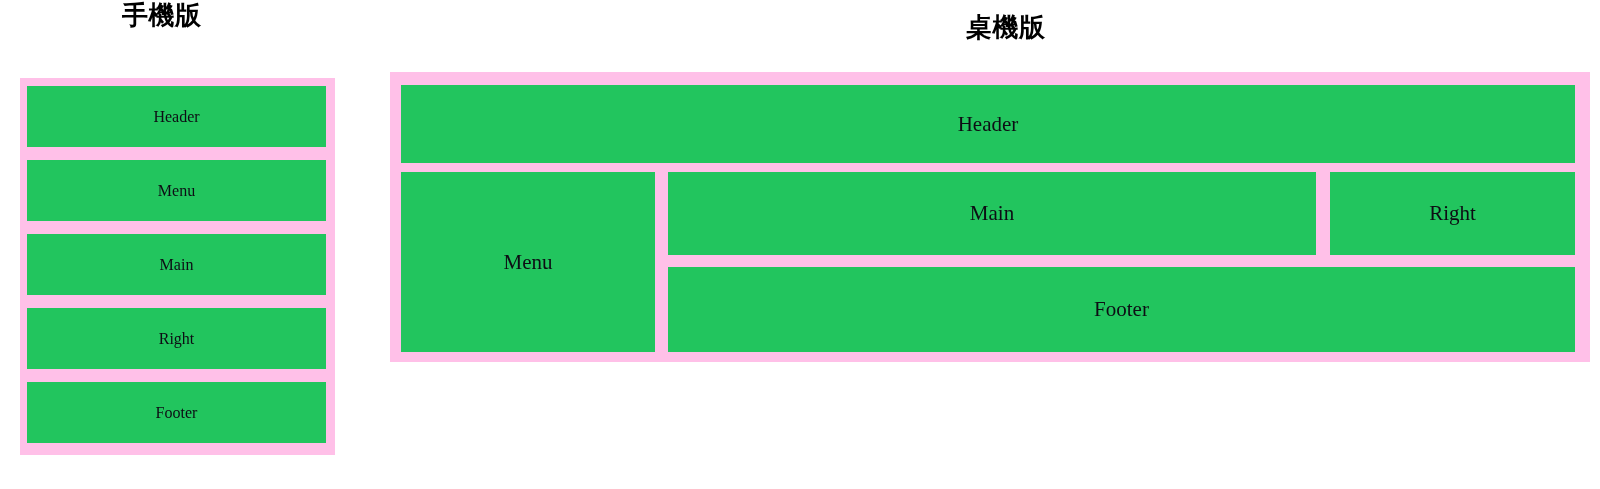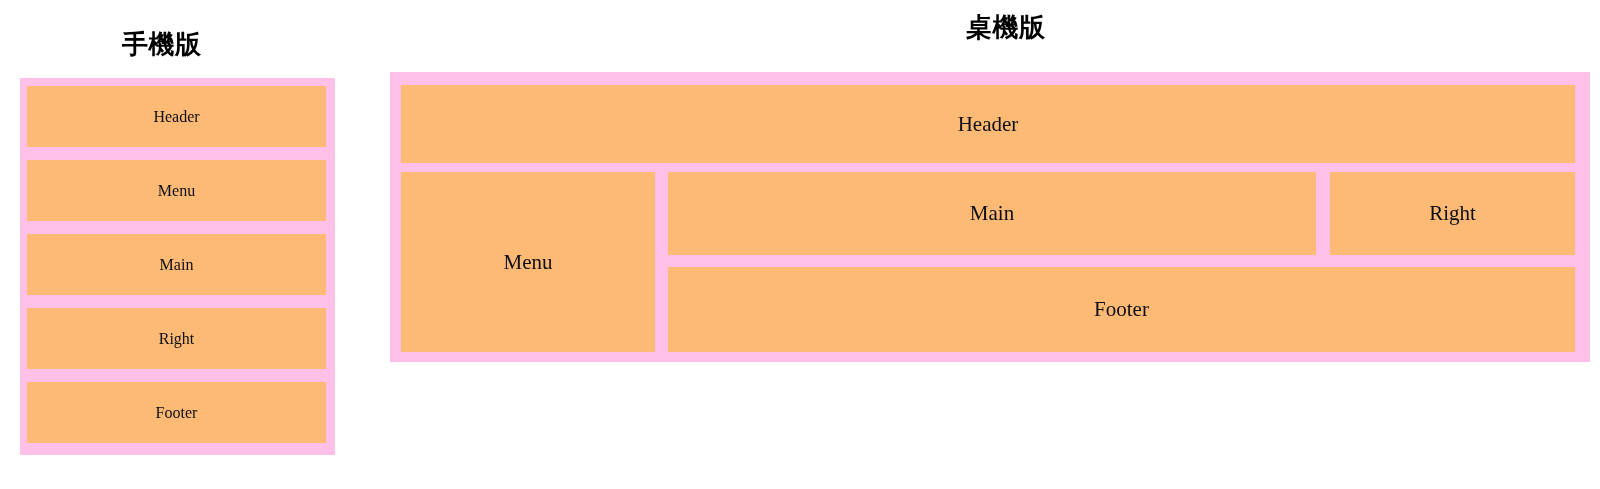--- a/index.html
+++ b/index.html
@@ -20,34 +20,34 @@
   .section-title {
     position: absolute;
     font-family: "Liberation Sans", "DejaVu Sans", sans-serif;
     font-weight: bold;
     font-size: 26px;
     color: #000000;
     line-height: 1;
     white-space: nowrap;
     letter-spacing: 0.5px;
   }
-  #mobile-title  { left: 122px; top: 31px; }
+  #mobile-title  { left: 122px; top: 2px; }
   #desktop-title { left: 922px; top: 14px; margin-left: 44px; }
 
   
   .frame {
     position: absolute;
     background: #ffc0e8;
     box-sizing: border-box;
   }
 
   
   .block {
     position: absolute;
-    background: #fdba74;
+    background: #22c55e;
     box-sizing: border-box;
     display: flex;
     align-items: center;
     justify-content: center;
     color: #0d0d14;
     font-family: "Liberation Serif", "DejaVu Serif", serif;
   }
 
   
   #mobile-frame {

